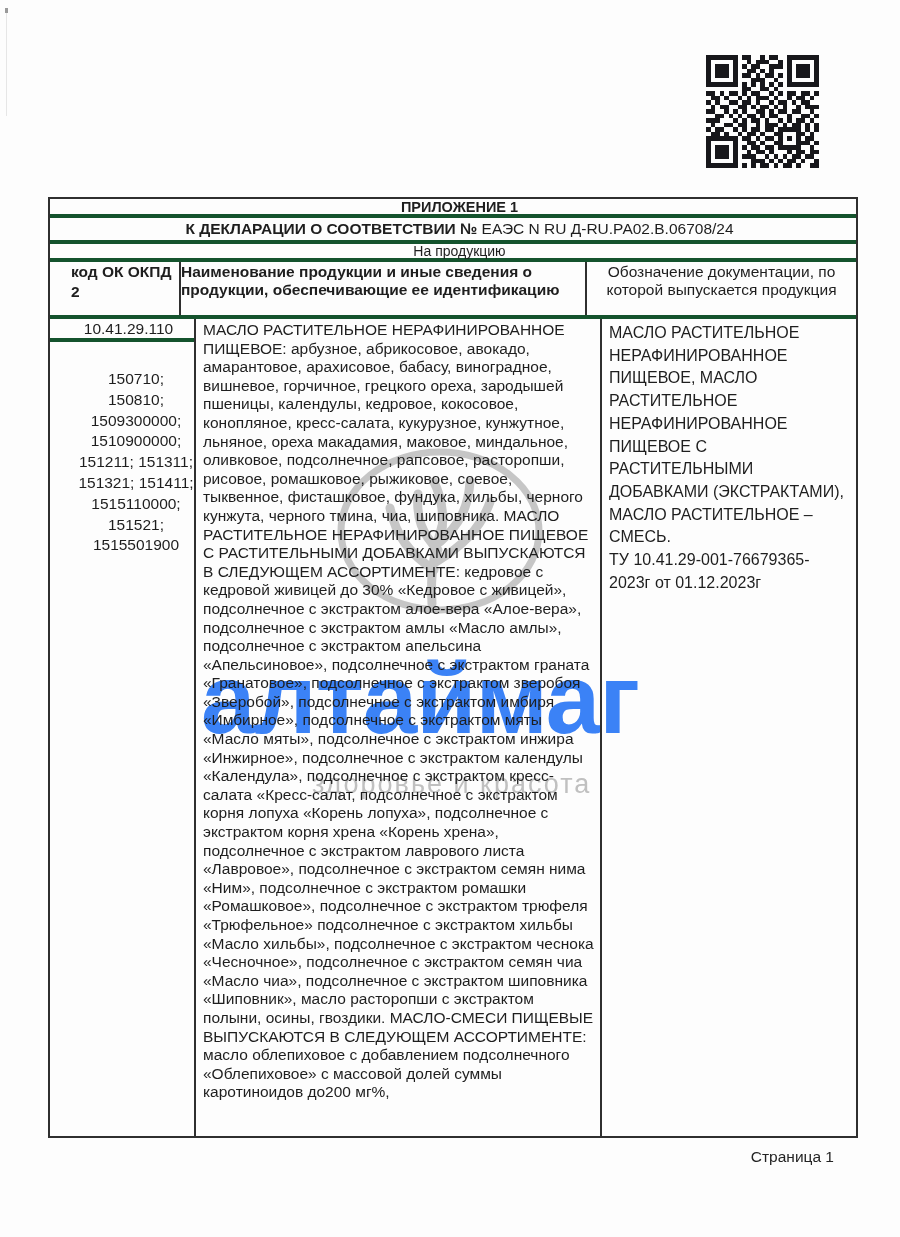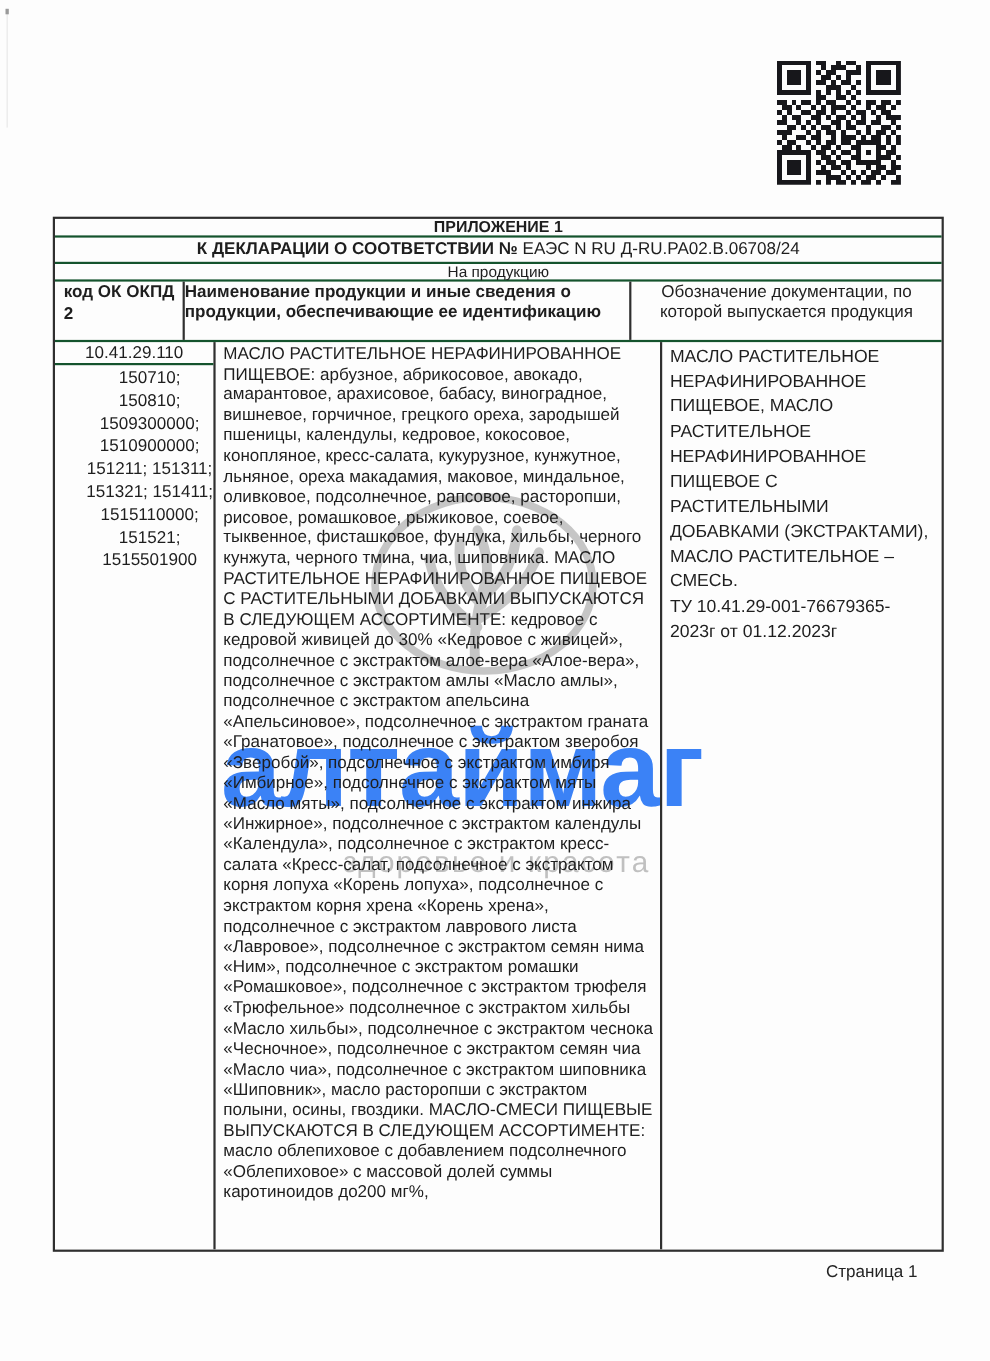--- a/index.html
+++ b/index.html
@@ -25,34 +25,34 @@
     position:absolute;left:312px;top:769px;z-index:0;
     font-size:27px;letter-spacing:2px;color:#c0c0c0;white-space:nowrap;
   }
 
   
   .doc-table{
     position:absolute;left:48px;top:197px;width:810px;height:941px;
     border:2px solid #2f2f2f;display:flex;flex-direction:column;
     z-index:1;font-size:15.5px;box-sizing:border-box;background:transparent;
   }
-  .bb{border-bottom:2px solid #14532d;}
+  .bb{border-bottom:4px solid #14532d;padding-left:13px;}
   .br{border-right:2px solid #2f2f2f;}
   .r1{height:15px;line-height:16px;text-align:center;font-weight:bold;font-size:14.5px;flex:none;}
   .r2{height:22px;line-height:22px;text-align:center;font-size:15.5px;flex:none;white-space:nowrap;}
   .r2 .b{font-weight:bold;}
   .r3{height:14px;line-height:14px;text-align:center;font-size:14px;flex:none;}
   .r4{height:53px;display:flex;flex:none;}
   .c1h{width:118px;display:flex;flex-direction:row;flex:none;box-sizing:border-box;}
   .h1{height:20px;line-height:20px;font-weight:bold;padding-left:8px;box-sizing:border-box;}
   .h2{flex:1;font-weight:bold;padding-left:8px;line-height:24px;}
   .c2h{width:406px;flex:none;font-weight:bold;text-align:left;line-height:17.5px;padding-top:1px;box-sizing:border-box;}
   .c3h{flex:1;font-weight:normal;text-align:center;line-height:17.5px;padding-top:1px;}
   .r5{flex:1;display:flex;overflow:hidden;}
-  .c1{width:146px;flex:none;display:flex;flex-direction:column;box-sizing:border-box;}
+  .c1{width:146px;flex:none;display:flex;flex-direction:column;box-sizing:border-box;gap:25px;}
   .okpd{height:19px;line-height:19px;text-align:center;flex:none;}
   .codes{text-align:center;line-height:20.8px;white-space:pre-line;padding-top:2px;padding-left:28px;}
   .c2{width:406px;flex:none;padding:2px 5px 0 7px;line-height:18.6px;overflow:hidden;box-sizing:border-box;}
   .c3{flex:1;padding:3px 6px 0 7px;font-size:16px;line-height:22.7px;overflow:hidden;}
 
   .footer{position:absolute;right:66px;top:1148px;font-size:15.5px;color:#242424;}
 </style>
 </head>
 <body>
 

